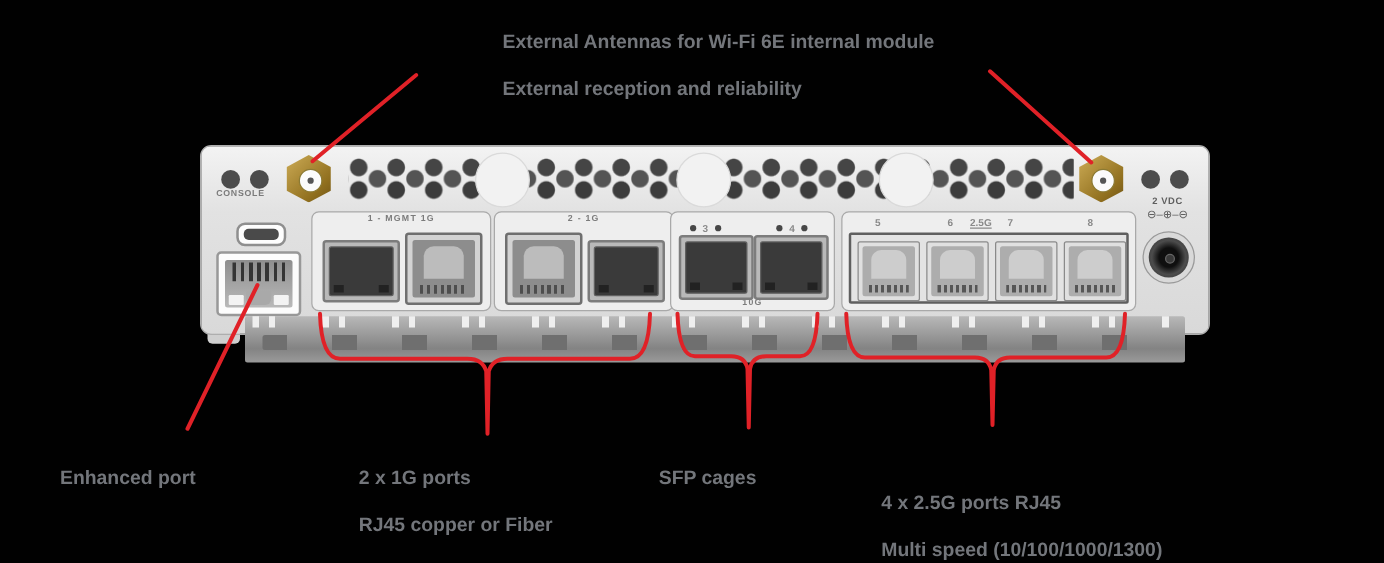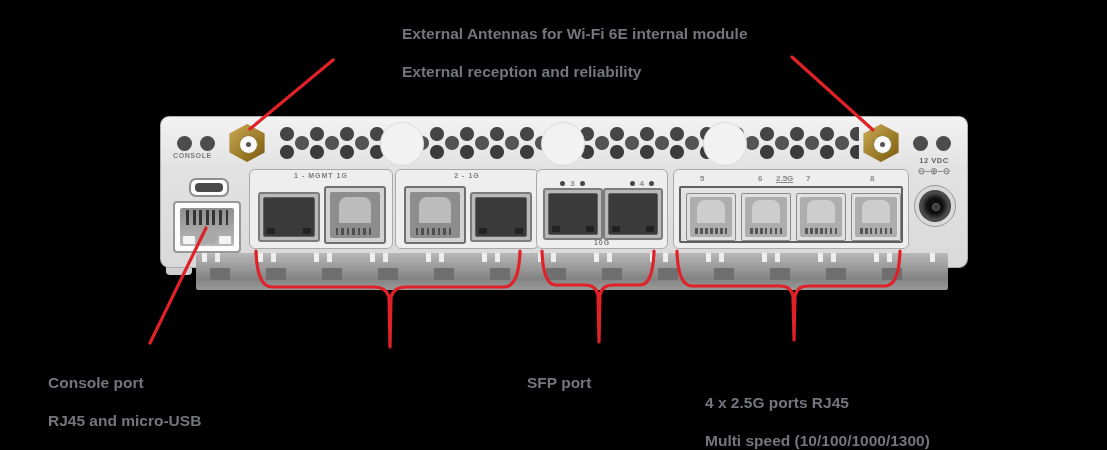--- a/index.html
+++ b/index.html
@@ -83,21 +83,21 @@
   .rj45s .hump{position:absolute;left:18%;top:10%;width:64%;height:58%;background:#bcbcbc;border-radius:8px 8px 0 0;}
   .rj45s .pins{position:absolute;left:12%;right:12%;bottom:3px;height:7px;
     background:repeating-linear-gradient(90deg,#4e4e4e 0 2.5px,rgba(0,0,0,0) 2.5px 5.5px);}
   .sfp{position:absolute;width:58px;height:46px;background:#b9b9b9;border:2px solid #7c7c7c;border-radius:3px;}
   .sfp .cav{position:absolute;left:3px;right:3px;top:3px;bottom:3px;background:#3a3a3a;
     border:1px solid #606060;border-radius:2px;}
   .sfp .cav:after{content:"";position:absolute;left:3px;bottom:2px;width:8px;height:6px;background:#222;}
   .sfp .cav:before{content:"";position:absolute;right:3px;bottom:2px;width:8px;height:6px;background:#222;}
   .led{display:inline-block;width:5px;height:5px;border-radius:50%;background:#474747;vertical-align:middle;margin:0 5px;}
   .numlbl{font-size:8px;font-weight:700;color:#8a8a8a;vertical-align:middle;}
-  .sfp-hdr{position:absolute;top:4px;width:120px;text-align:right;}
+  .sfp-hdr{position:absolute;top:4px;width:120px;text-align:center;}
   #mg-frame{position:absolute;left:5px;right:5px;top:16px;bottom:5px;border:2px solid #5f5f5f;border-radius:2px;background:#e3e3e3;}
   .mglbl{position:absolute;top:4px;font-size:8px;font-weight:700;color:#8a8a8a;}
   .rj45m{position:absolute;top:5px;width:48px;height:46px;background:#e0e0e0;border:1.5px solid #8a8a8a;border-radius:2px;}
   .rj45m .cav{position:absolute;left:3px;right:3px;top:3px;bottom:3px;background:#adadad;border-radius:2px;}
   .rj45m .hump{position:absolute;left:16%;top:8%;width:68%;height:56%;background:#cdcdcd;border-radius:8px 8px 0 0;}
   .rj45m .pins{position:absolute;left:12%;right:12%;bottom:3px;height:6px;
     background:repeating-linear-gradient(90deg,#565656 0 2.5px,rgba(0,0,0,0) 2.5px 5px);}
 
   
   #power-label{position:absolute;left:747px;top:39px;width:52px;text-align:center;
@@ -223,45 +223,48 @@
           </div>
         <div class="rj45m" style="left:170px;">
             <div class="cav">
               <div class="hump"></div>
               <div class="pins"></div>
             </div>
           </div>
       </div>
     </div>
 
-    <div id="power-label">12 VDC</div>
+    <div id="power-label">2 VDC</div>
     <div id="power-polarity">⊖–⊕–⊖</div>
     <div id="power-jack">
         <div class="ring"></div>
       </div>
   </div>
 
   <div id="rail"></div>
 
   <svg id="overlay" width="1107" height="450" viewBox="0 0 1107 450">
     <g fill="none" stroke="#e02127" stroke-width="3.2" stroke-linecap="round">
       <path d="M333,60 L250,129"></path>
       <path d="M792,57 L873,130"></path>
       <path d="M206,228 L150,343"></path>
       <path d="M256,251 Q257,287 272,287 L374,287 Q386,287 389,297 L390,347 M520,251 Q519,287 504,287 L406,287 Q394,287 391,297 L390,347"></path>
       <path d="M542,251 Q543,285 556,285 L585,285 Q596,285 598,295 L599,342 M654,251 Q653,285 640,285 L613,285 Q602,285 600,295 L599,342"></path>
       <path d="M677,251 Q678,286 692,286 L780,286 Q791,286 793,296 L794,340 M900,251 Q899,286 885,286 L808,286 Q797,286 795,296 L794,340"></path>
     </g>
   </svg>
 
   <div class="note" id="note-console">
-    <div>Console port</div>
-    <div>RJ45 and micro-USB</div>
+    <div>Enhanced port</div>
+  </div>
+  <div class="note" id="note-1g">
+    <div>2 x 1G ports</div>
+    <div>RJ45 copper or Fiber</div>
   </div>
   <div class="note" id="note-10g">
-    <div>SFP port</div>
+    <div>SFP cages</div>
   </div>
   <div class="note" id="note-25g">
     <div>4 x 2.5G ports RJ45</div>
     <div>Multi speed (10/100/1000/1300)</div>
   </div>
 
 </div>
 
 </body></html>

